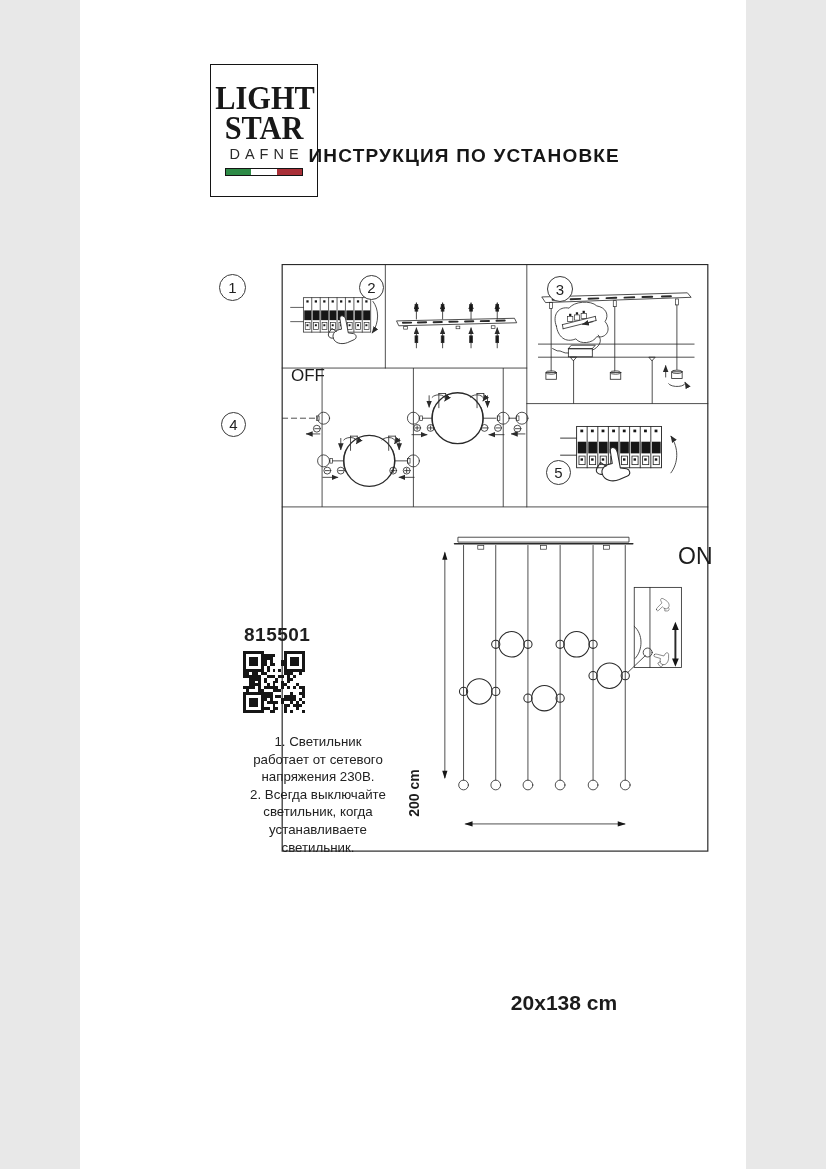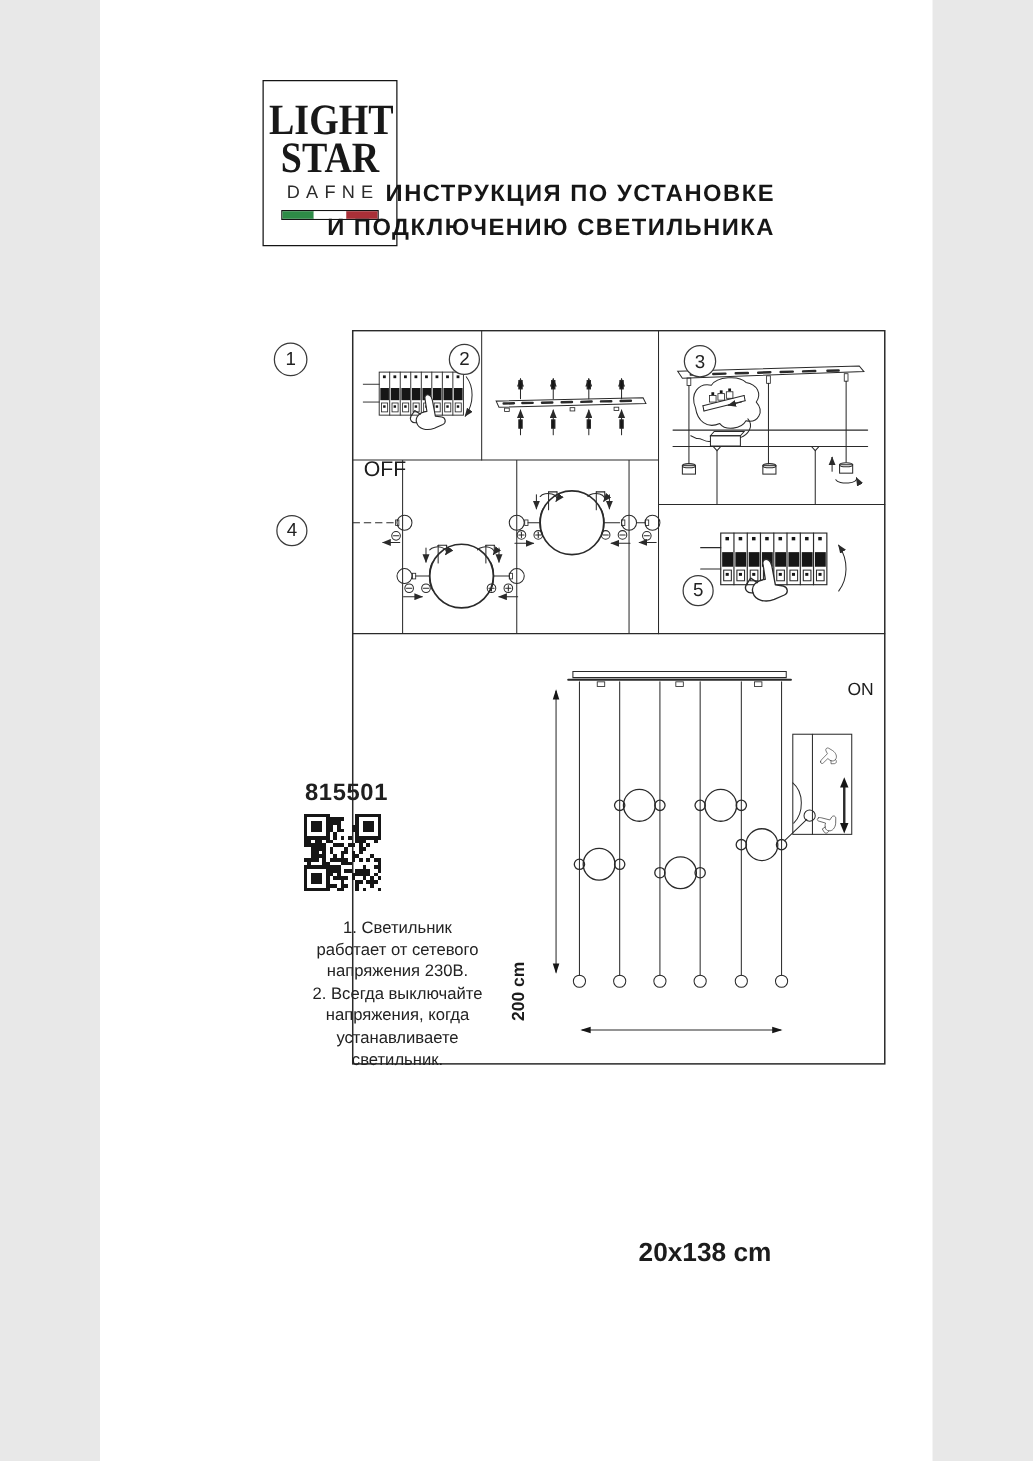--- a/index.html
+++ b/index.html
@@ -67,21 +67,20 @@
     <div class="logo-group">DAFNE</div>
     <div class="logo-flag">
       <div style="background:#2e8b47;"></div>
       <div style="background:#ffffff;"></div>
       <div style="background:#a93038;"></div>
     </div>
   </div>
 
   <div class="abs hdr-instr">
     <div>ИНСТРУКЦИЯ ПО УСТАНОВКЕ</div>
-    <div>И ПОДКЛЮЧЕНИЮ СВЕТИЛЬНИКА</div>
   </div>
 
   <svg class="abs" style="left:130px;top:264px;" width="570" height="786" viewBox="130 264 570 1050" xmlns="http://www.w3.org/2000/svg">
     <defs>
       <marker id="arr" viewBox="0 0 10 8" refX="9" refY="4" markerWidth="8.5" markerHeight="7" orient="auto-start-reverse">
         <path d="M0,0 L10,4 L0,8 Z" fill="#2a2a2a"></path>
       </marker>
       <g id="minus" stroke="#2a2a2a" fill="none" stroke-width="1.1">
         <circle r="4.6"></circle>
           <line x1="-2.8" x2="2.8"></line>
@@ -390,21 +389,21 @@
     </g>
   </svg>
 
   <div class="abs badge" style="left:139px;top:274px;width:27px;height:27px;">1</div>
   <div class="abs badge" style="left:279px;top:275px;width:25px;height:25px;">2</div>
   <div class="abs badge" style="left:467px;top:276px;width:26px;height:26px;">3</div>
   <div class="abs badge" style="left:141px;top:412px;width:25px;height:25px;">4</div>
   <div class="abs badge" style="left:466px;top:460px;width:25px;height:25px;">5</div>
 
   <div class="abs switch-label" style="left:211px;top:366px;">OFF</div>
-  <div class="abs switch-label" style="left:598px;top:543px;font-size:14px;">ON</div>
+  <div class="abs switch-label" style="left:598px;top:543px;font-size:23px;">ON</div>
 
   <div class="abs article">815501</div>
 
   <div class="abs qr">
     <svg id="qr" width="62" height="62" viewBox="0 0 21 21" shape-rendering="crispEdges">
         <rect x="0" y="0" width="1" height="1" fill="#161616"></rect>
         <rect x="1" y="0" width="1" height="1" fill="#161616"></rect>
         <rect x="2" y="0" width="1" height="1" fill="#161616"></rect>
         <rect x="3" y="0" width="1" height="1" fill="#161616"></rect>
         <rect x="4" y="0" width="1" height="1" fill="#161616"></rect>
@@ -640,21 +639,21 @@
         <rect x="16" y="20" width="1" height="1" fill="#161616"></rect>
         <rect x="20" y="20" width="1" height="1" fill="#161616"></rect>
       </svg>
   </div>
 
   <div class="abs notes">
     <div>1. Светильник</div>
     <div>работает от сетевого</div>
     <div>напряжения 230В.</div>
     <div>2. Всегда выключайте</div>
-    <div>напряжения, когда</div>
+    <div>светильник, когда</div>
     <div>устанавливаете</div>
     <div>светильник.</div>
   </div>
 
   <div class="abs dim-h">200 cm</div>
   <div class="abs dim-w">20x138 cm</div>
 
 </div>
 
 </body></html>

